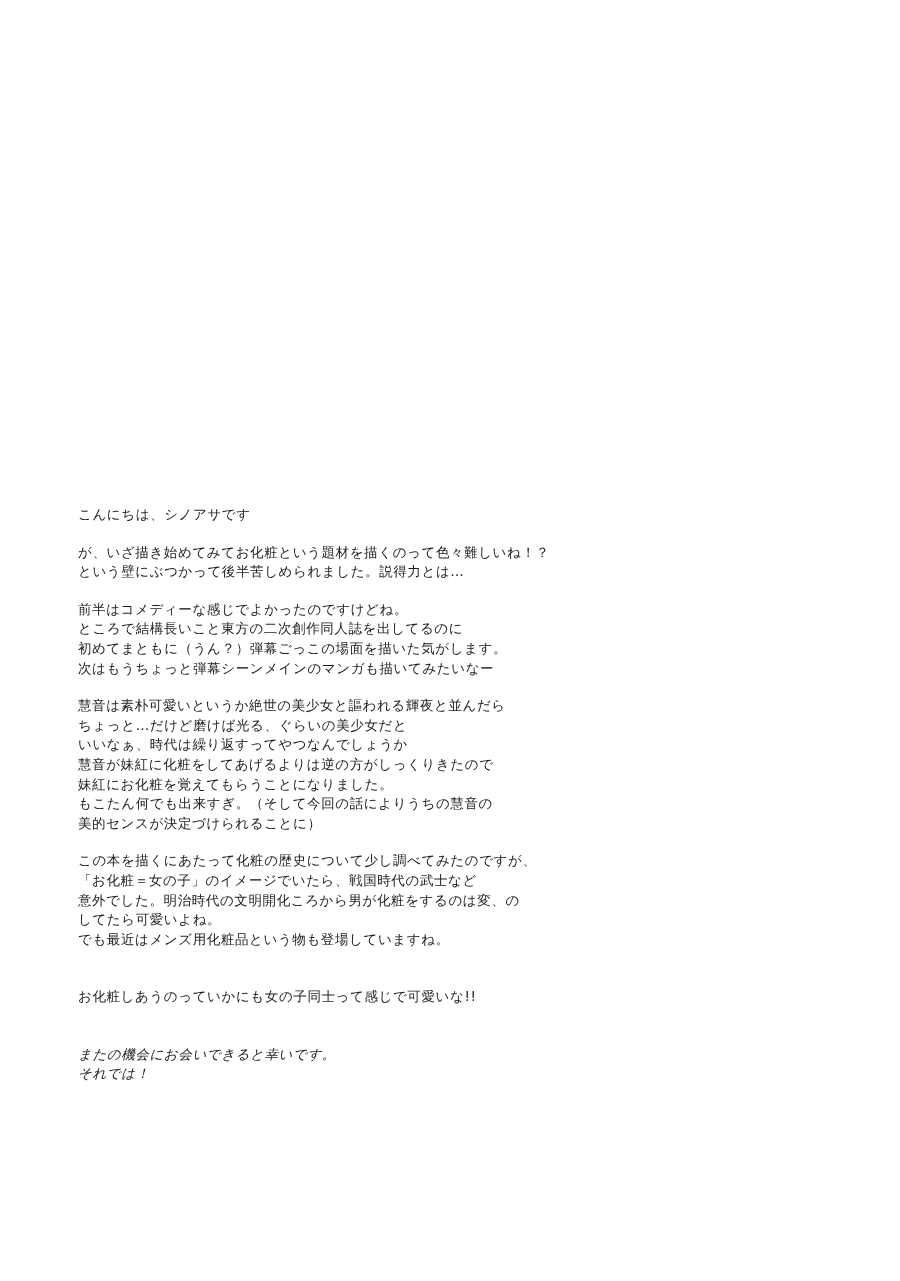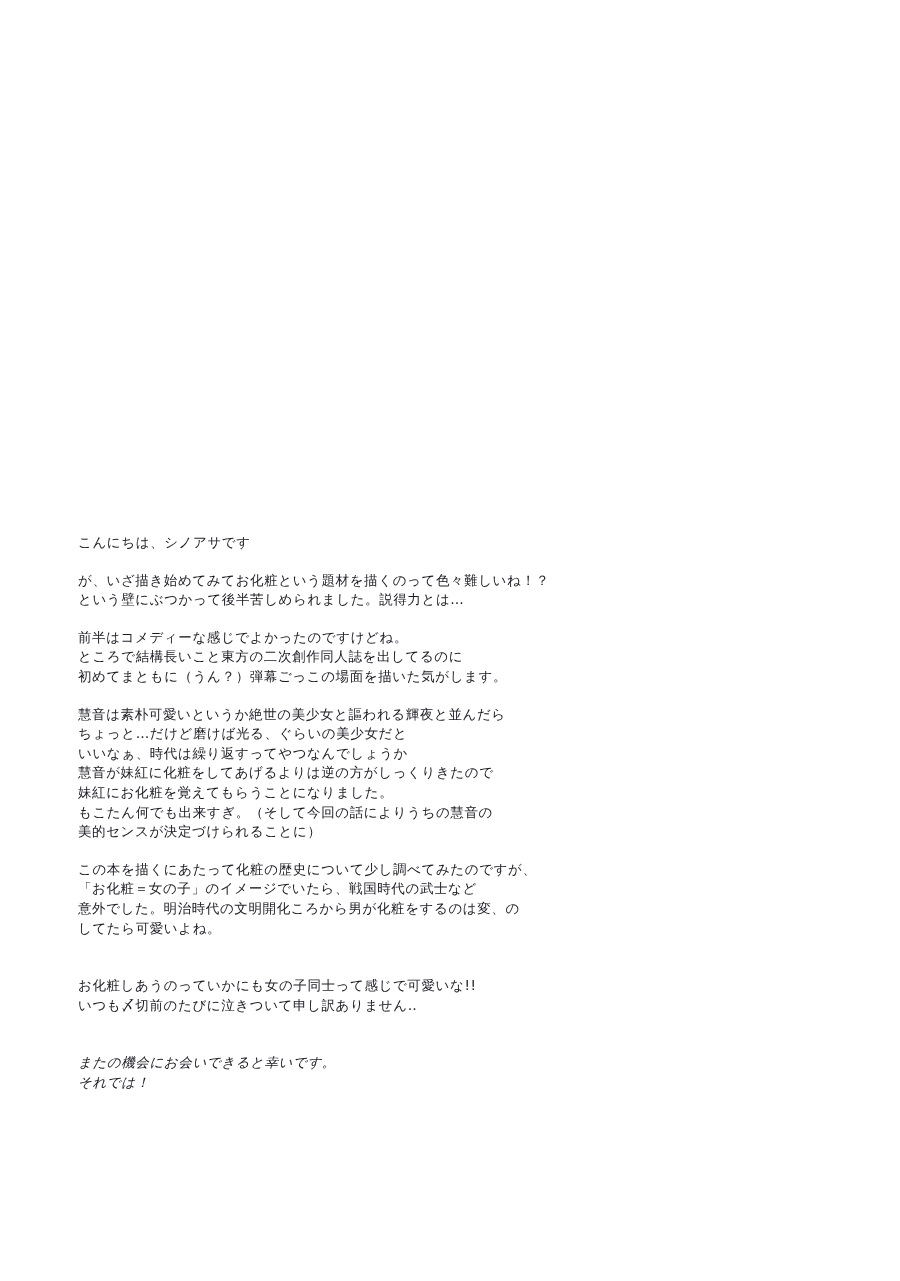--- a/index.html
+++ b/index.html
@@ -14,21 +14,20 @@
     background: #ffffff;
     overflow: hidden;
     font-family: "DejaVu Sans", "Liberation Sans", sans-serif;
   }
   .afterword {
     position: absolute;
     left: 78px;
     top: 505px;
     width: 760px;
     color: #1a1a22;
-    margin-top: 28px;
   }
   .para {
     margin: 0 0 18px 0;
   }
   .para:last-child {
     margin-bottom: 0;
     font-style: italic;
   }
   .line {
     font-size: 13.5px;
@@ -52,44 +51,45 @@
 
     <div class="para">
       <div class="line">が、いざ描き始めてみてお化粧という題材を描くのって色々難しいね！？</div>
       <div class="line">という壁にぶつかって後半苦しめられました。説得力とは…</div>
     </div>
 
     <div class="para">
       <div class="line">前半はコメディーな感じでよかったのですけどね。</div>
       <div class="line">ところで結構長いこと東方の二次創作同人誌を出してるのに</div>
       <div class="line">初めてまともに（うん？）弾幕ごっこの場面を描いた気がします。</div>
+      <div class="line">次はもうちょっと弾幕シーンメインのマンガも描いてみたいなー</div>
     </div>
 
     <div class="para">
       <div class="line">慧音は素朴可愛いというか絶世の美少女と謳われる輝夜と並んだら</div>
       <div class="line">ちょっと…だけど磨けば光る、ぐらいの美少女だと</div>
       <div class="line">いいなぁ、時代は繰り返すってやつなんでしょうか</div>
       <div class="line">慧音が妹紅に化粧をしてあげるよりは逆の方がしっくりきたので</div>
       <div class="line">妹紅にお化粧を覚えてもらうことになりました。</div>
       <div class="line">もこたん何でも出来すぎ。（そして今回の話によりうちの慧音の</div>
       <div class="line">美的センスが決定づけられることに）</div>
     </div>
 
     <div class="para">
       <div class="line">この本を描くにあたって化粧の歴史について少し調べてみたのですが、</div>
       <div class="line">「お化粧＝女の子」のイメージでいたら、戦国時代の武士など</div>
       <div class="line">意外でした。明治時代の文明開化ころから男が化粧をするのは変、の</div>
       <div class="line">してたら可愛いよね。</div>
+      <div class="line">でも最近はメンズ用化粧品という物も登場していますね。</div>
     </div>
 
     <div class="gap-large"></div>
 
     <div class="para">
       <div class="line">お化粧しあうのっていかにも女の子同士って感じで可愛いな!!</div>
-      <div class="line">いつも〆切前のたびに泣きついて申し訳ありません‥</div>
     </div>
 
     <div class="gap-large"></div>
 
     <div class="para">
       <div class="line">またの機会にお会いできると幸いです。</div>
       <div class="line">それでは！</div>
     </div>
 
   </div>

